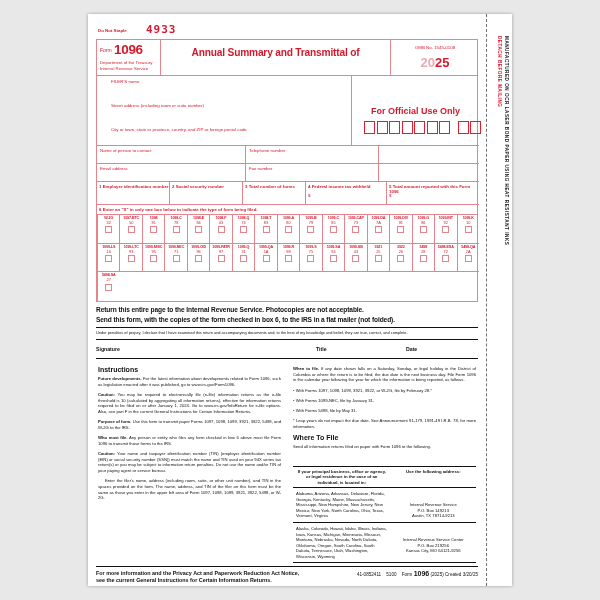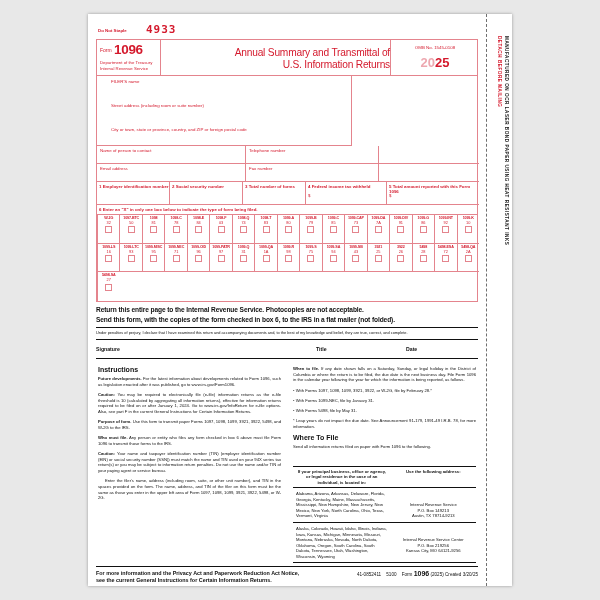--- a/index.html
+++ b/index.html
@@ -18,21 +18,21 @@
   .br{border-right:1px solid #e4848d;}
   .lbl{font-size:4.4px;color:#d4192c;line-height:1.25;}
   .lbl-b{font-size:4.4px;color:#d4192c;font-weight:bold;}
 
   .donot{position:absolute;left:10px;top:14px;font-size:4.4px;font-weight:bold;color:#d4192c;}
   .sixnine{position:absolute;left:58px;top:9px;font-size:11px;font-weight:bold;color:#d4192c;font-family:"DejaVu Sans Mono",monospace;letter-spacing:1px;}
 
   .fnum{font-size:13.5px;font-weight:bold;color:#d4192c;letter-spacing:-.3px;}
   .fword{font-size:5px;color:#d4192c;}
   .dept{font-size:4.3px;color:#d4192c;line-height:1.3;}
-  .title1{font-size:10.2px;font-weight:normal;color:#d4192c;text-align:right;letter-spacing:-.2px;}
+  .title1{font-size:10.2px;font-weight:bold;color:#d4192c;text-align:center;letter-spacing:-.2px;}
   .omb{font-size:4.4px;color:#d4192c;text-align:center;}
   .yr1{font-size:13px;font-weight:bold;color:#eda8b0;}
   .yr2{font-size:13px;font-weight:bold;color:#d4192c;}
 
   .foUse{font-size:9px;font-weight:bold;color:#d4192c;text-align:center;}
   .oboxes{position:absolute;display:flex;gap:1.5px;}
   .obox{width:11px;height:13px;border:1.6px solid #e41d2e;box-sizing:border-box;}
   .obox.gap{margin-left:6px;}
 
   
@@ -80,35 +80,48 @@
 
       <div class="cell bb" style="left:0;top:0;width:100%;height:36px;"></div>
       <div class="cell br" style="left:0;top:0;width:64px;height:36px;">
         <span class="fword" style="position:absolute;left:3px;top:7px;">Form</span>
         <span class="fnum" style="position:absolute;left:17px;top:2px;">1096</span>
         <span class="dept" style="position:absolute;left:3px;top:20px;">Department of the Treasury</span>
         <span class="dept" style="position:absolute;left:3px;top:26px;">Internal Revenue Service</span>
       </div>
       <div class="cell br" style="left:64px;top:0;width:230px;height:36px;">
         <div class="title1" style="position:absolute;left:0;top:7px;width:100%;">Annual Summary and Transmittal of</div>
-        <div class="title1" style="position:absolute;left:0;top:19px;width:100%;">U.S. Information Returns</div>
       </div>
       <div class="cell" style="left:294px;top:0;width:88px;height:36px;">
         <div class="omb" style="position:absolute;left:0;top:5px;width:100%;">OMB No. 1545-0108</div>
         <div style="position:absolute;left:0;top:13px;width:100%;text-align:center;">
           <span class="yr1">20</span><span class="yr2">25</span>
         </div>
       </div>
 
       <div class="cell br bb" style="left:0;top:36px;width:255px;height:70px;">
         <div class="lbl" style="position:absolute;left:14px;top:3px;">FILER'S name</div>
         <div class="lbl" style="position:absolute;left:14px;top:27px;">Street address (including room or suite number)</div>
         <div class="lbl" style="position:absolute;left:14px;top:51px;">City or town, state or province, country, and ZIP or foreign postal code</div>
       </div>
 
+      <div class="cell bb" style="left:255px;top:36px;width:127px;height:70px;">
+        <div class="foUse" style="position:absolute;left:0;top:30px;width:100%;">For Official Use Only</div>
+        <div class="oboxes" style="left:12px;top:45px;">
+          <div class="obox"></div>
+          <div class="obox"></div>
+          <div class="obox"></div>
+          <div class="obox"></div>
+          <div class="obox"></div>
+          <div class="obox"></div>
+          <div class="obox"></div>
+          <div class="obox gap"></div>
+          <div class="obox"></div>
+        </div>
+      </div>
 
       <div class="cell br bb" style="left:0;top:106px;width:149px;height:18px;">
         <div class="lbl" style="position:absolute;left:3px;top:2px;">Name of person to contact</div>
       </div>
       <div class="cell br bb" style="left:149px;top:106px;width:133px;height:18px;">
         <div class="lbl" style="position:absolute;left:3px;top:2px;">Telephone number</div>
       </div>
       <div class="cell bb" style="left:282px;top:106px;width:100px;height:18px;"></div>
 
       <div class="cell br bb" style="left:0;top:124px;width:149px;height:18px;">

